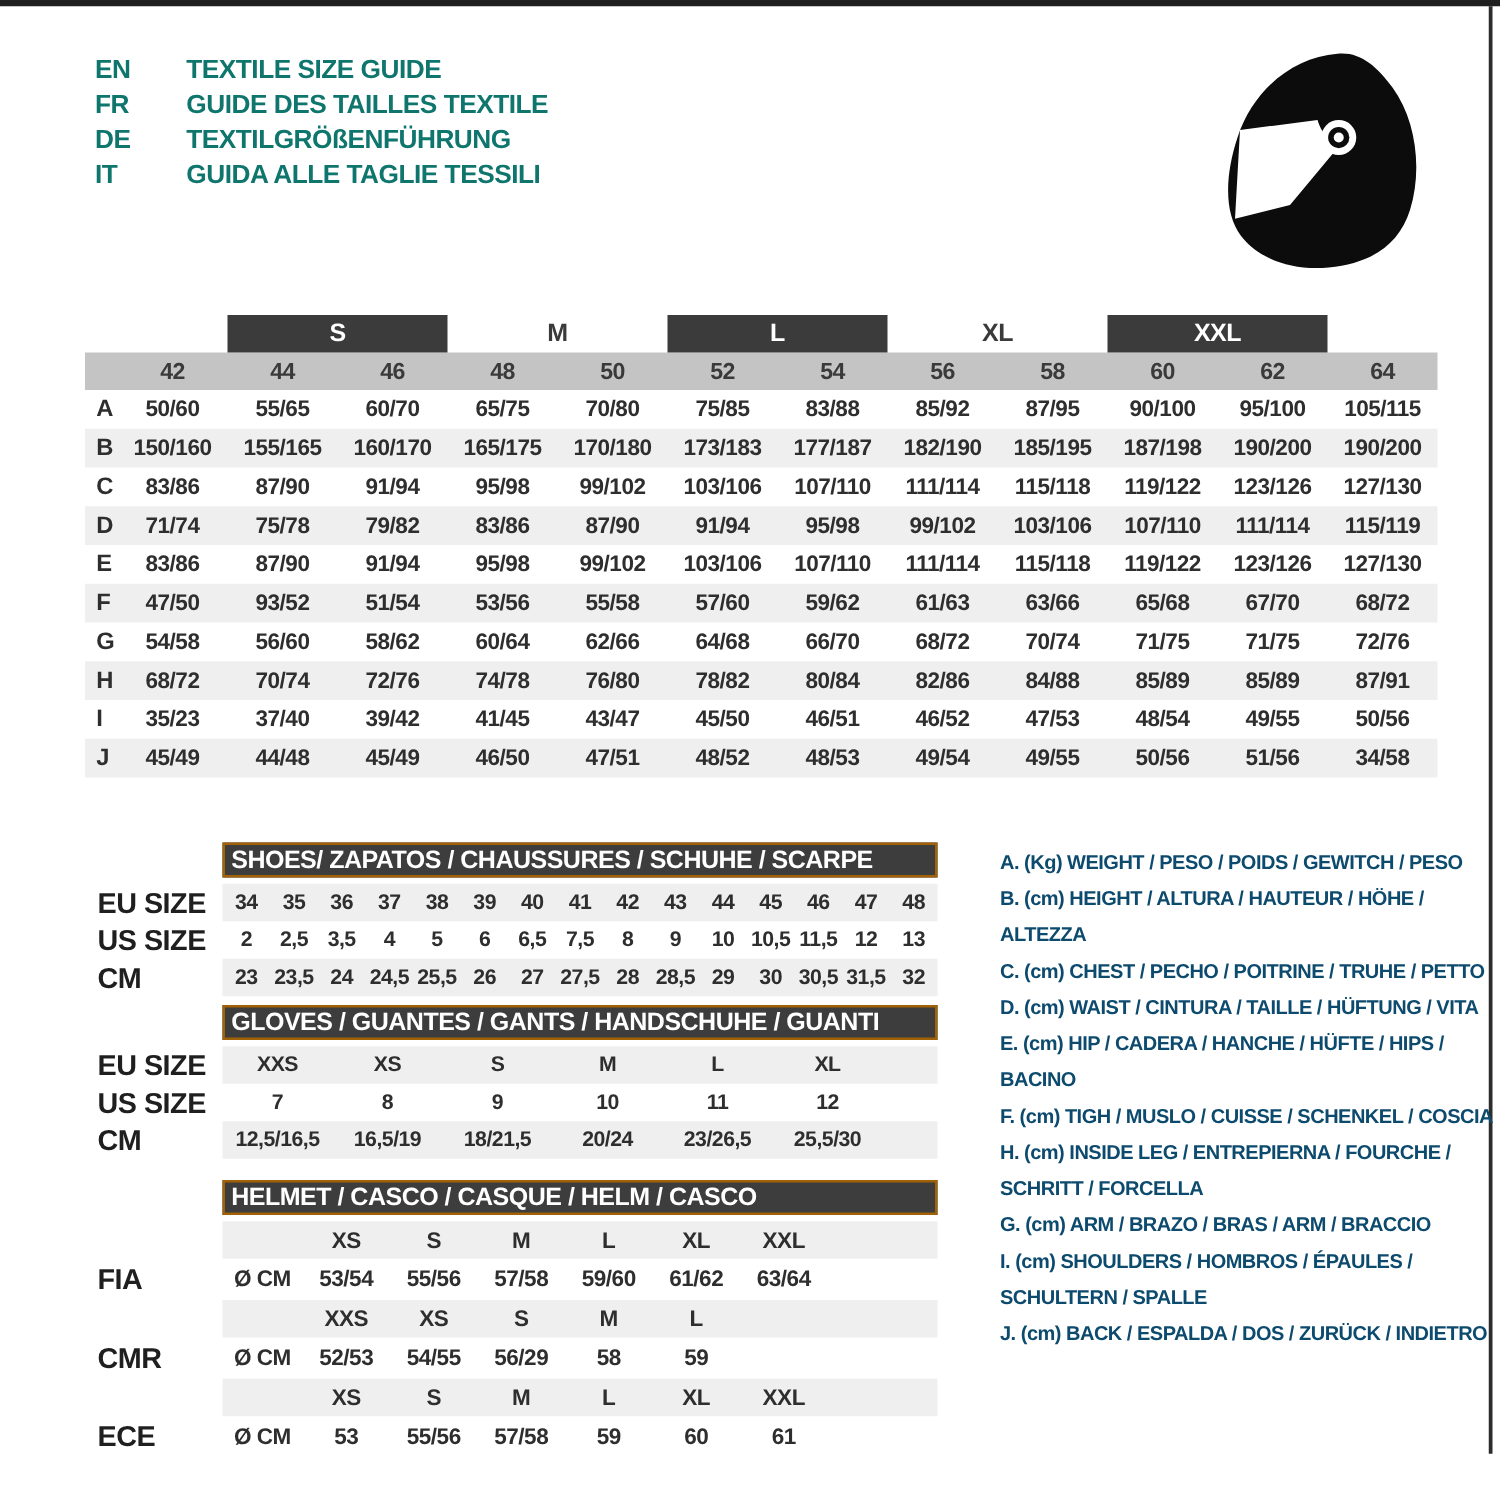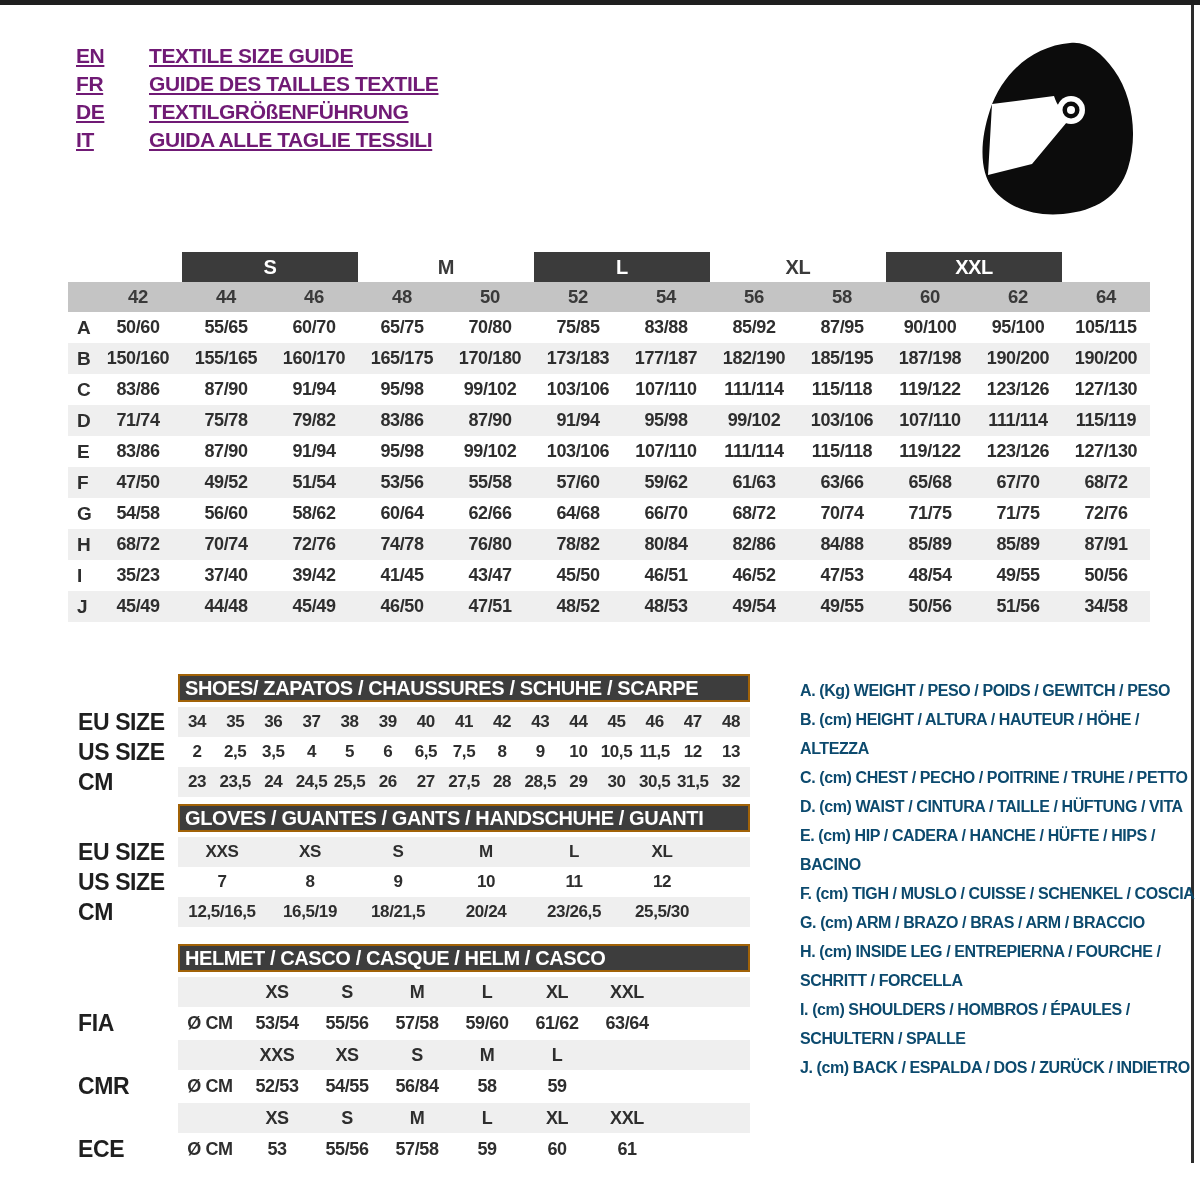--- a/index.html
+++ b/index.html
@@ -12,21 +12,21 @@
     color:#2e2e2e;
     letter-spacing:-0.4px;
   }
 
   
   .frame-top { position:absolute; left:0; top:0; width:1200px; height:5px; background:#1f1f1f; }
   .frame-right { position:absolute; left:1191px; top:5px; width:3px; height:1158px; background:#2c2c2c; }
 
   
   .langs { position:absolute; left:76px; top:42px; }
-  .lang-row { display:flex; height:28px; align-items:center; font-size:21px; color:#701a75;text-decoration:underline; }
+  .lang-row { display:flex; height:28px; align-items:center; font-size:21px; color:#0f766e; }
   .lang-code { width:44px; }
   .lang-title { white-space:nowrap;margin-left:29px; }
 
   
   .helmet-logo { position:absolute; left:975px; top:30px; }
 
   
   .size-table { position:absolute; left:68px; top:252px; width:1082px; }
   .grid13 { display:grid; grid-template-columns:26px repeat(12, 1fr); align-items:center; }
   .groups { height:30px; }
@@ -197,21 +197,21 @@
         <span class="st-cell">107/110</span>
         <span class="st-cell">111/114</span>
         <span class="st-cell">115/118</span>
         <span class="st-cell">119/122</span>
         <span class="st-cell">123/126</span>
         <span class="st-cell">127/130</span>
       </div>
       <div class="st-row grid13 stripe">
         <span class="st-label">F</span>
         <span class="st-cell">47/50</span>
-        <span class="st-cell">49/52</span>
+        <span class="st-cell">93/52</span>
         <span class="st-cell">51/54</span>
         <span class="st-cell">53/56</span>
         <span class="st-cell">55/58</span>
         <span class="st-cell">57/60</span>
         <span class="st-cell">59/62</span>
         <span class="st-cell">61/63</span>
         <span class="st-cell">63/66</span>
         <span class="st-cell">65/68</span>
         <span class="st-cell">67/70</span>
         <span class="st-cell">68/72</span>
@@ -422,21 +422,21 @@
           <span class="tcell-h">L</span>
           <span class="tcell-h"></span>
         </div>
       </div>
       <div class="trow tall">
         <span class="tlabel">CMR</span>
         <div class="tdata colsH">
           <span class="tcell-h">Ø CM</span>
           <span class="tcell-h">52/53</span>
           <span class="tcell-h">54/55</span>
-          <span class="tcell-h">56/84</span>
+          <span class="tcell-h">56/29</span>
           <span class="tcell-h">58</span>
           <span class="tcell-h">59</span>
           <span class="tcell-h"></span>
         </div>
       </div>
       <div class="trow">
         <span class="tlabel"></span>
         <div class="tdata colsH stripe-bg">
           <span class="tcell-h"></span>
           <span class="tcell-h">XS</span>
@@ -462,17 +462,17 @@
     </div>
 </section>
 
 <aside class="legend" id="legend">
     <p>A. (Kg) WEIGHT / PESO / POIDS / GEWITCH / PESO</p>
     <p>B. (cm) HEIGHT / ALTURA / HAUTEUR / HÖHE / ALTEZZA</p>
     <p>C. (cm) CHEST / PECHO / POITRINE / TRUHE / PETTO</p>
     <p>D. (cm) WAIST / CINTURA / TAILLE / HÜFTUNG / VITA</p>
     <p>E. (cm) HIP / CADERA / HANCHE / HÜFTE / HIPS / BACINO</p>
     <p>F. (cm) TIGH / MUSLO / CUISSE / SCHENKEL / COSCIA</p>
+    <p>H. (cm) INSIDE LEG / ENTREPIERNA / FOURCHE / SCHRITT / FORCELLA</p>
     <p>G. (cm) ARM / BRAZO / BRAS / ARM / BRACCIO</p>
-    <p>H. (cm) INSIDE LEG / ENTREPIERNA / FOURCHE / SCHRITT / FORCELLA</p>
     <p>I. (cm) SHOULDERS / HOMBROS / ÉPAULES / SCHULTERN / SPALLE</p>
     <p>J. (cm) BACK / ESPALDA / DOS / ZURÜCK / INDIETRO</p>
   </aside>
 
 </body></html>

